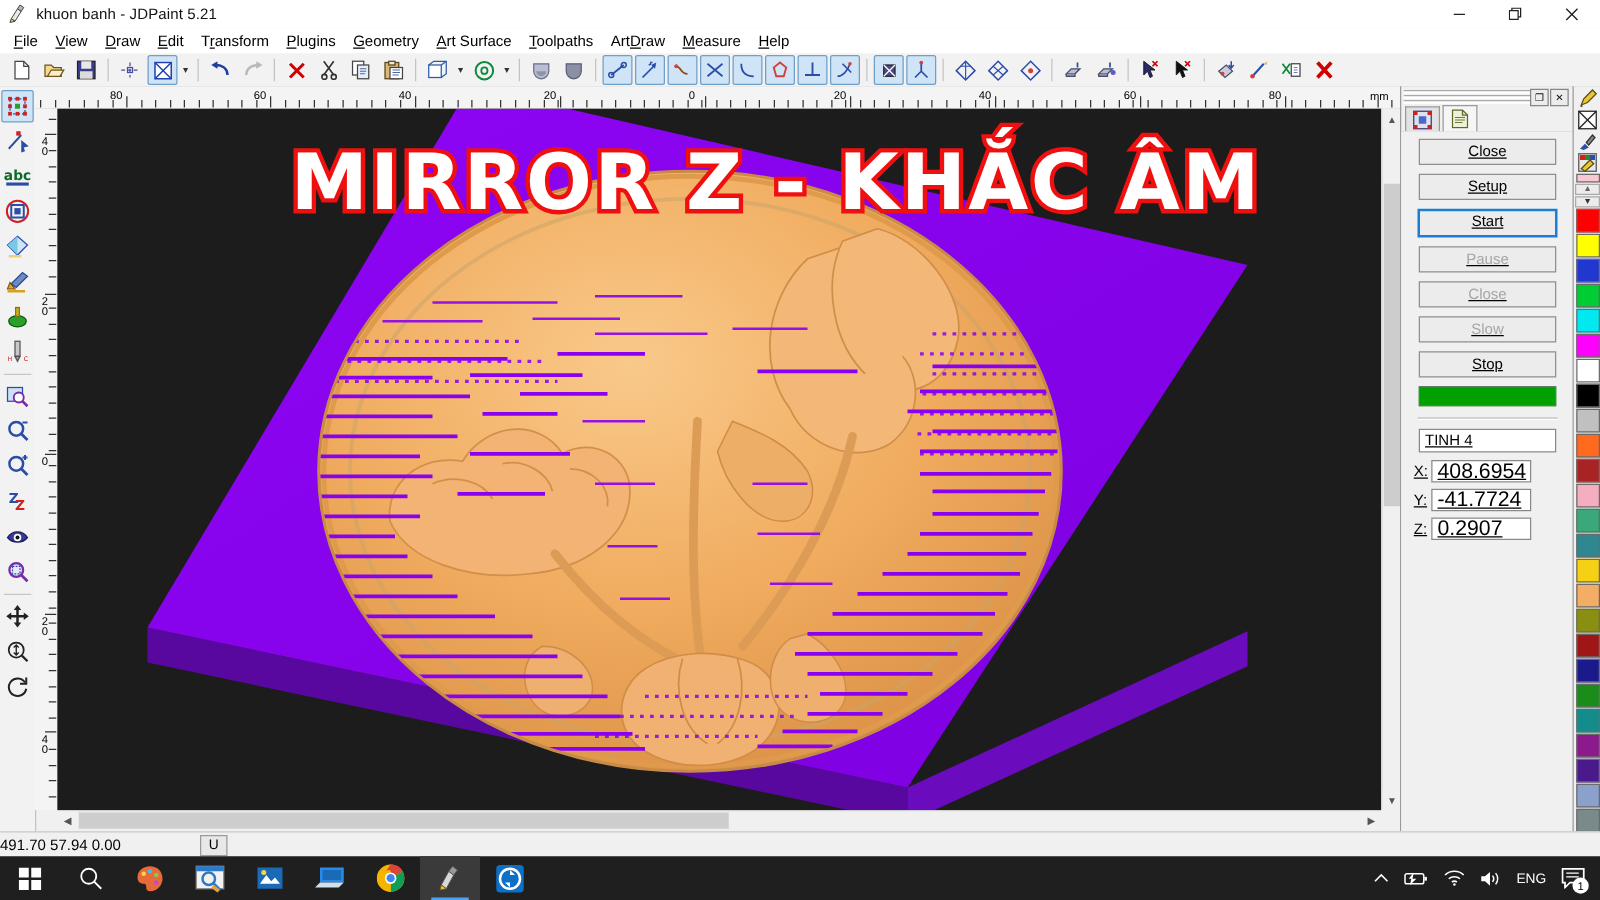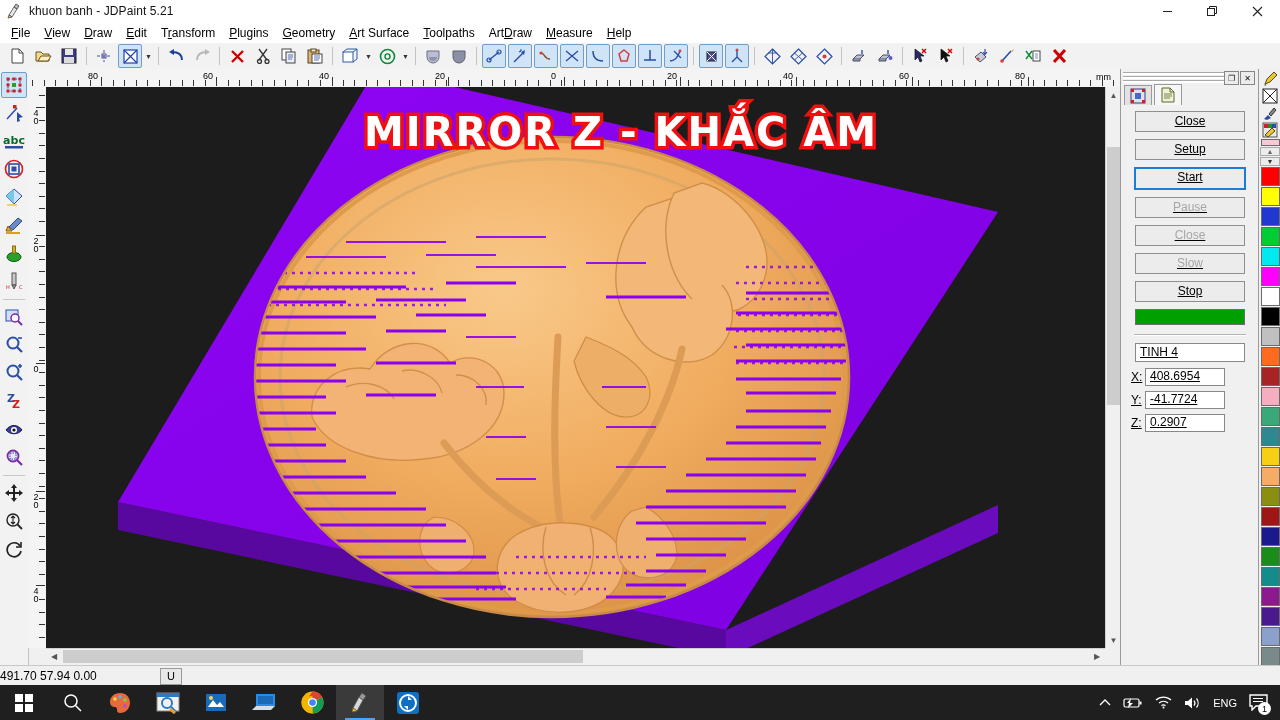--- a/index.html
+++ b/index.html
@@ -65,21 +65,21 @@
   .rlbl-v{position:absolute;font-size:9px;color:#000;width:12px;text-align:center;line-height:8px;}
 
   
   .canvaswrap{
     position:absolute;left:46px;top:87px;width:1059px;height:561px;
     background:#1c1c1c;overflow:hidden;
   }
   .scene{position:absolute;inset:0;}
   .overlay-text{
     position:absolute;left:0;top:22px;width:1150px;text-align:center;
-    font-family:"DejaVu Sans",sans-serif;font-weight:bold;font-size:40px;
+    font-family:"DejaVu Sans",sans-serif;font-weight:bold;font-size:62px;
     color:#ffffff;letter-spacing:2px;
     -webkit-text-stroke:7px #f01010;
     paint-order:stroke fill;
     text-shadow:0 0 1px #f01010;
     white-space:nowrap;
   }
   .overlay-text .inner{}
 
   
   .vscroll{
@@ -135,21 +135,21 @@
   .rp-hr{width:112px;height:0;border-top:1px solid #b4b4b4;border-bottom:1px solid #fff;margin:9px auto 7px auto;}
   .namefield{
     margin:0 auto 6px auto;width:104px;height:17px;
     background:#fff;border:1px solid #888;
     font-size:12px;line-height:16px;padding-left:4px;
   }
   .coordrow{display:flex;align-items:center;margin:0 0 5px 10px;}
   .coordlbl{width:14px;font-size:12px;color:#000;}
   .coordval{
     width:74px;height:16px;background:#fff;border:1px solid #888;
-    font-size:12px;line-height:15px;padding-left:4px;
+    font-size:17px;line-height:15px;padding-left:4px;
   }
 
   
   .palette{
     position:absolute;left:1258px;top:69px;width:22px;height:596px;
     background:#f0f0f0;border-left:1px solid #9a9a9a;
     display:flex;flex-direction:column;align-items:center;padding-top:2px;
   }
   .ptool{width:18px;height:18px;display:flex;align-items:center;justify-content:center;margin-bottom:1px;}
   .pswatch{width:17px;height:17px;border:1px solid #6b6b6b;margin-bottom:1px;}

